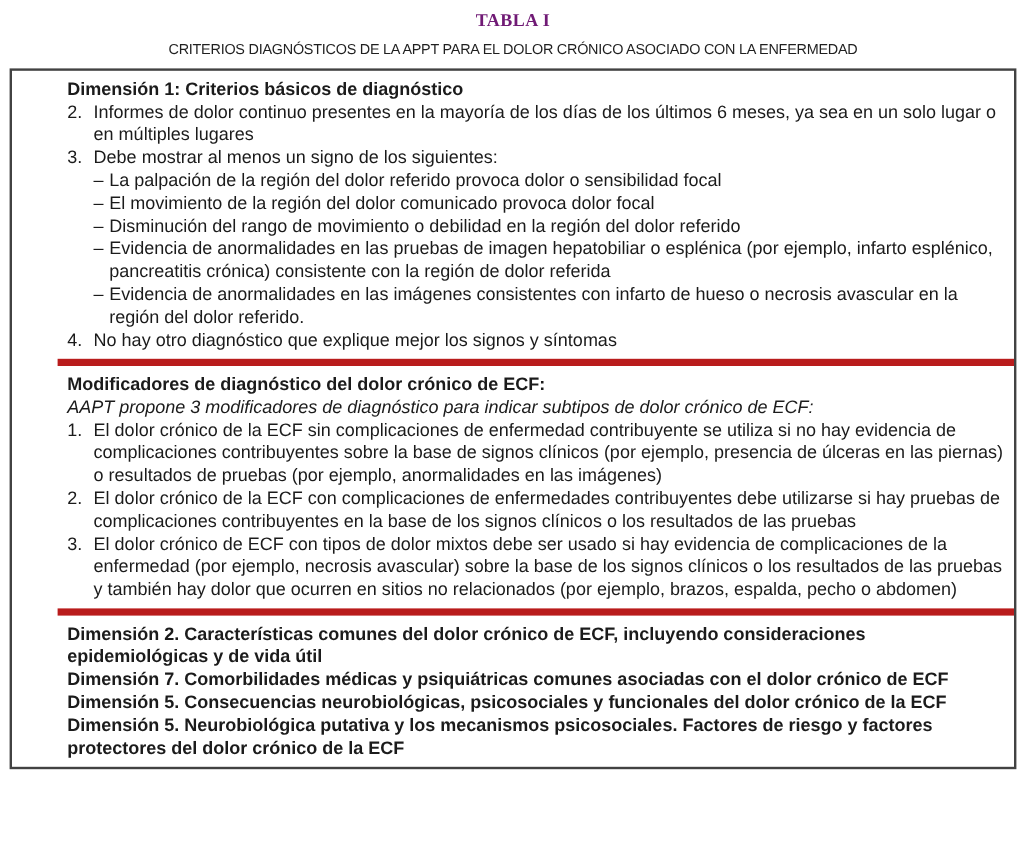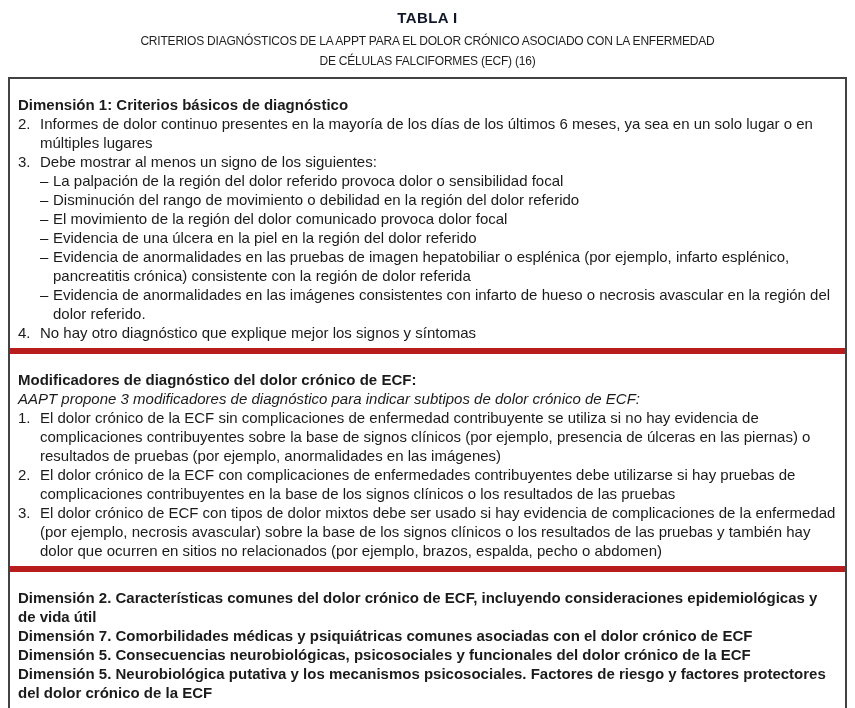--- a/index.html
+++ b/index.html
@@ -14,42 +14,44 @@
     font-family: "Liberation Sans", sans-serif;
     color: #1b1b1b;
   }
   .title-block {
     text-align: center;
     padding-top: 8px;
   }
   .table-label {
     font-size: 15px;
     font-weight: bold;
-    color: #0f172a;
+    color: #701a75;
     letter-spacing: 0.4px;
     line-height: 20px;
     margin-bottom: 3px;
+    font-family: Liberation Serif, serif;
   }
   .table-caption {
     font-size: 12px;
     font-weight: normal;
     color: #1f1f1f;
     letter-spacing: -0.2px;
     line-height: 20px;
     white-space: nowrap;
   }
   .table-box {
     margin: 6px 8px 0 8px;
     border: 2px solid #424242;
     background: #ffffff;
   }
   .tsection {
-    padding: 16px 8px 6px 8px;
+    padding: 6px 8px 6px 8px;
     font-size: 15px;
     line-height: 19px;
+    margin-left: 38px;
   }
   .tsection + .tsection {
     border-top: 6px solid #b91c1c;
   }
   .row-heading {
     font-weight: bold;
   }
   .row-italic {
     font-style: italic;
   }
@@ -72,32 +74,30 @@
     text-indent: 0;
   }
 </style>
 </head>
 <body>
 
 <div class="page">
   <header class="title-block">
     <div class="table-label">TABLA I</div>
     <div class="table-caption">CRITERIOS DIAGNÓSTICOS DE LA APPT PARA EL DOLOR CRÓNICO ASOCIADO CON LA ENFERMEDAD</div>
-    <div class="table-caption">DE CÉLULAS FALCIFORMES (ECF) (16)</div>
   </header>
 
   <div class="table-box" id="sections-root">
       <section class="tsection">
         <div class="row-heading">Dimensión 1: Criterios básicos de diagnóstico</div>
         <div class="row-num"><span class="marker">2.</span><span>Informes de dolor continuo presentes en la mayoría de los días de los últimos 6 meses, ya sea en un solo lugar o en múltiples lugares</span></div>
         <div class="row-num"><span class="marker">3.</span><span>Debe mostrar al menos un signo de los siguientes:</span></div>
         <div class="row-dash"><span class="marker">–</span><span>La palpación de la región del dolor referido provoca dolor o sensibilidad focal</span></div>
+        <div class="row-dash"><span class="marker">–</span><span>El movimiento de la región del dolor comunicado provoca dolor focal</span></div>
         <div class="row-dash"><span class="marker">–</span><span>Disminución del rango de movimiento o debilidad en la región del dolor referido</span></div>
-        <div class="row-dash"><span class="marker">–</span><span>El movimiento de la región del dolor comunicado provoca dolor focal</span></div>
-        <div class="row-dash"><span class="marker">–</span><span>Evidencia de una úlcera en la piel en la región del dolor referido</span></div>
         <div class="row-dash"><span class="marker">–</span><span>Evidencia de anormalidades en las pruebas de imagen hepatobiliar o esplénica (por ejemplo, infarto esplénico, pancreatitis crónica) consistente con la región de dolor referida</span></div>
         <div class="row-dash"><span class="marker">–</span><span>Evidencia de anormalidades en las imágenes consistentes con infarto de hueso o necrosis avascular en la región del dolor referido.</span></div>
         <div class="row-num"><span class="marker">4.</span><span>No hay otro diagnóstico que explique mejor los signos y síntomas</span></div>
       </section>
       <section class="tsection">
         <div class="row-heading">Modificadores de diagnóstico del dolor crónico de ECF:</div>
         <div class="row-italic">AAPT propone 3 modificadores de diagnóstico para indicar subtipos de dolor crónico de ECF:</div>
         <div class="row-num"><span class="marker">1.</span><span>El dolor crónico de la ECF sin complicaciones de enfermedad contribuyente se utiliza si no hay evidencia de complicaciones contribuyentes sobre la base de signos clínicos (por ejemplo, presencia de úlceras en las piernas) o resultados de pruebas (por ejemplo, anormalidades en las imágenes)</span></div>
         <div class="row-num"><span class="marker">2.</span><span>El dolor crónico de la ECF con complicaciones de enfermedades contribuyentes debe utilizarse si hay pruebas de complicaciones contribuyentes en la base de los signos clínicos o los resultados de las pruebas</span></div>
         <div class="row-num"><span class="marker">3.</span><span>El dolor crónico de ECF con tipos de dolor mixtos debe ser usado si hay evidencia de complicaciones de la enfermedad (por ejemplo, necrosis avascular) sobre la base de los signos clínicos o los resultados de las pruebas y también hay dolor que ocurren en sitios no relacionados (por ejemplo, brazos, espalda, pecho o abdomen)</span></div>

